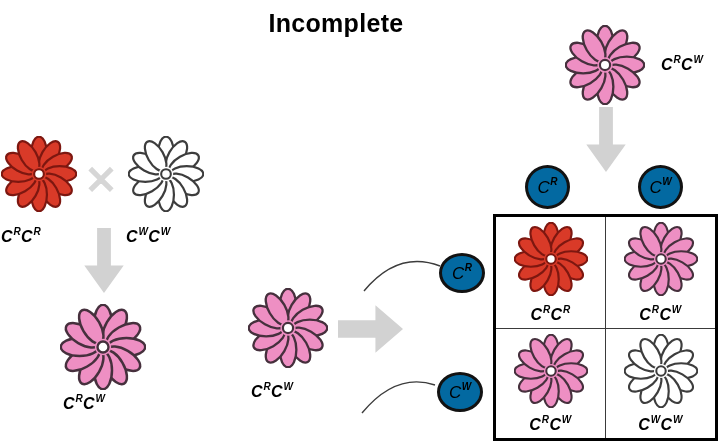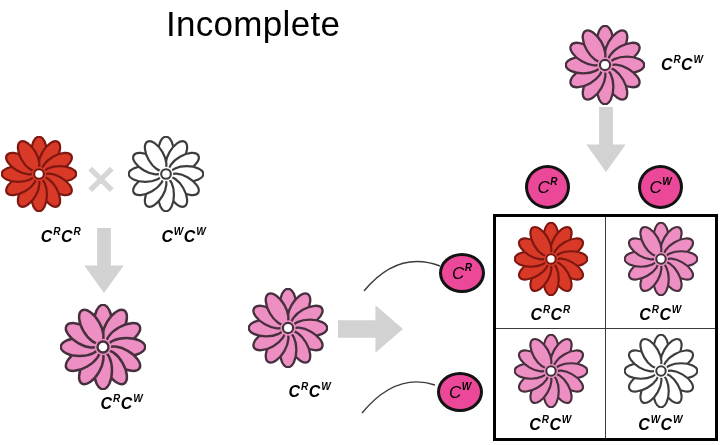--- a/index.html
+++ b/index.html
@@ -4,22 +4,22 @@
 <style>
   html,body{margin:0;padding:0;background:#fff;}
   .stage{
     position:relative;width:720px;height:445px;background:#fff;overflow:hidden;
     font-family:"Liberation Sans",sans-serif;color:#000;
   }
   .abs{position:absolute;}
 
   
   .title{
-    left:166px;top:6px;width:340px;
-    font-size:35px;font-weight:normal;line-height:35px;letter-spacing:.3px;
+    left:166px;top:6px;width:340px;text-align:center;
+    font-size:25px;font-weight:bold;line-height:35px;letter-spacing:.3px;
   }
 
   
   .flower{display:block;}
   .flower[data-variant="red"]  {--f:var(--c-red);  --s:var(--c-red_stroke);}
   .flower[data-variant="pink"] {--f:var(--c-pink); --s:var(--c-pink_stroke);}
   .flower[data-variant="white"]{--f:var(--c-white);--s:var(--c-white_stroke);}
   .sz74{width:74px;height:74px}
   .sz76{width:76px;height:76px}
   .sz80{width:80px;height:80px}
@@ -27,21 +27,21 @@
 
   .f-p1{left:1px;top:136px}
   .f-p2{left:128px;top:136px}
   .f-f1{left:60px;top:304px}
   .f-mid{left:248px;top:288px}
   .f-top{left:565px;top:25px}
 
   
   .gen{
     font-style:italic;font-weight:bold;font-size:16px;letter-spacing:.4px;
-    text-align:right;white-space:nowrap;
+    text-align:left;white-space:nowrap;
   }
   .gen sup,.allele sup{
     font-size:10px;font-weight:bold;position:relative;top:-1px;margin-left:.5px;
   }
   .g-p1{left:1px;top:227px;width:80px}
   .g-p2{left:126px;top:227px;width:80px}
   .g-f1{left:63px;top:394px;width:80px}
   .g-mid{left:251px;top:382px;width:80px}
   .g-top{left:661px;top:55px;text-align:left}
 
@@ -52,21 +52,21 @@
   .a-right{left:338px;top:305px;width:65px;height:48px}
   .cross{
     left:79px;top:156px;width:44px;height:48px;display:flex;
     align-items:center;justify-content:center;
     font-size:40px;font-weight:bold;color:var(--c-cross_gray);
   }
 
   
   .gcircle{
     border:3px solid #121212;border-radius:50%;
-    display:flex;align-items:center;justify-content:center;background:#ec4899;
+    display:flex;align-items:center;justify-content:center;background:#0369a1;
     box-sizing:border-box;
   }
   .allele{font-style:italic;font-size:17px;white-space:nowrap;}
   .c-row-cr{left:439px;top:253px;width:46px;height:40px}
   .c-row-cw{left:437px;top:372px;width:46px;height:40px}
   .c-col-cr{left:525px;top:165px;width:45px;height:44px}
   .c-col-cw{left:638px;top:165px;width:45px;height:44px}
 
   
   .curves{left:0;top:0;width:720px;height:445px;pointer-events:none;}

